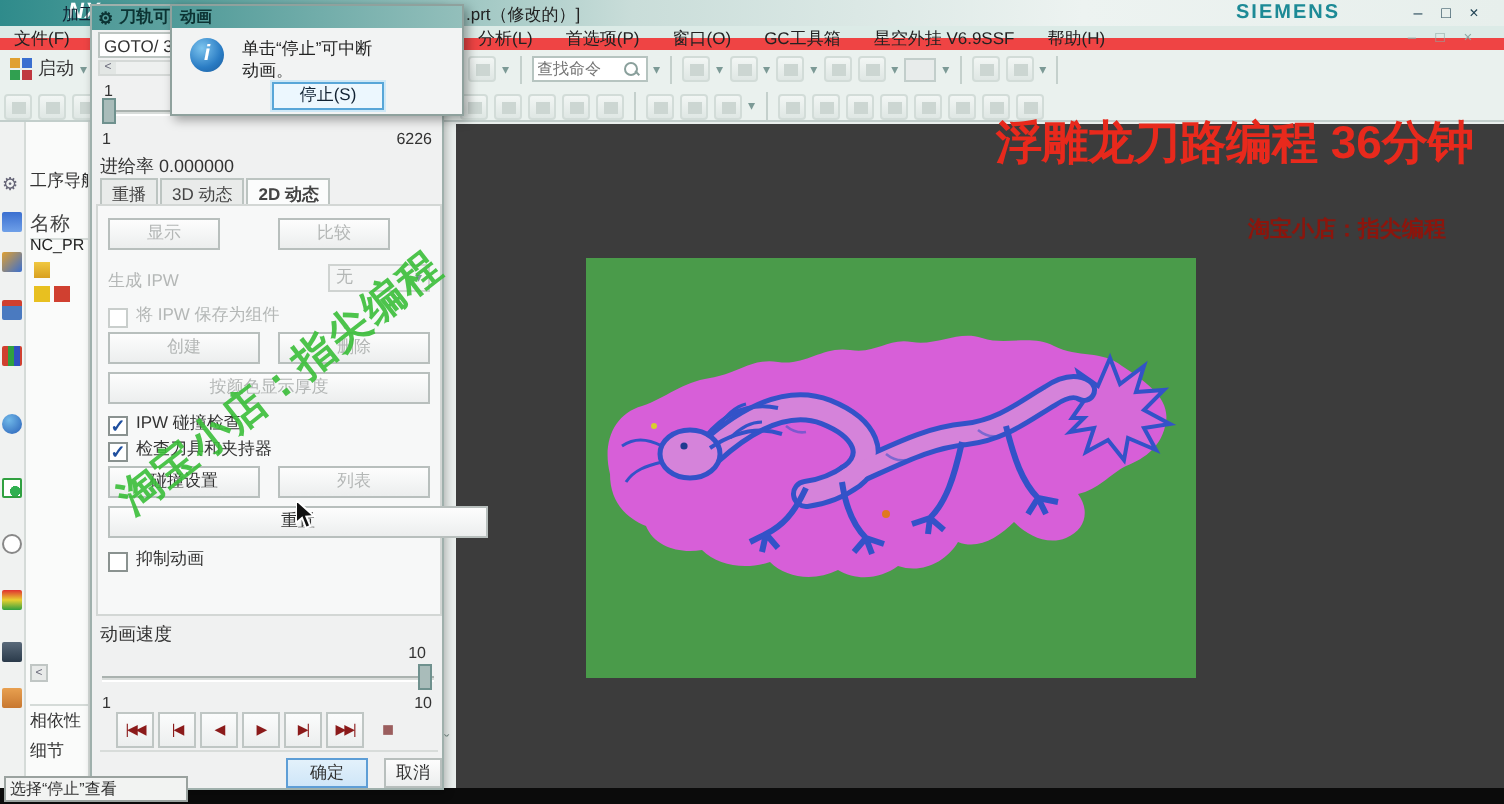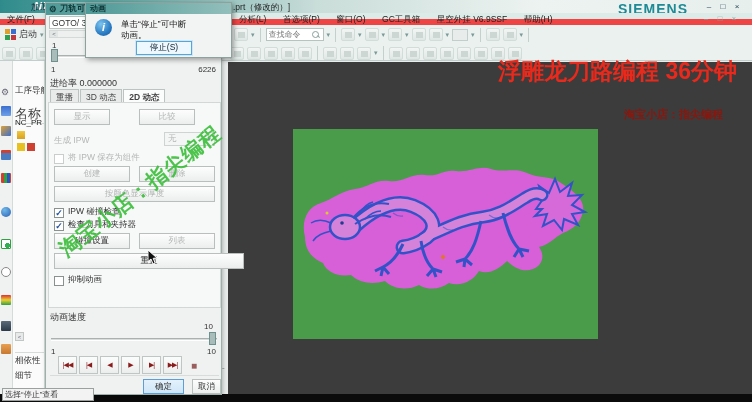--- a/index.html
+++ b/index.html
@@ -7,21 +7,21 @@
   body { position:relative; overflow:hidden; background:#e9eeec;
          font-family:"Liberation Sans", sans-serif; color:#333; font-size:9px; }
   .abs { position:absolute; }
 
   
   #titlebar { left:0; top:0; width:752px; height:13px;
     background:linear-gradient(90deg,#2f8b8b 0%,#5ea4a0 14%,#c9ddd9 42%,#edf3f1 72%,#e7efec 100%); }
   #nx-logo { left:3px; top:0; font-style:italic; font-weight:bold; font-size:11px; color:#fff; letter-spacing:.5px;margin-left:31px;}
   #title-left { left:31px; top:2px; font-size:8.5px; color:#123; width:14px; overflow:hidden; white-space:nowrap;}
   #title-right { left:233px; top:2px; font-size:8.5px; color:#222; white-space:nowrap;}
-  #brand { left:618px; top:1px; font-weight:bold; font-size:14px; color:#1d8a96; letter-spacing:1px;}
+  #brand { left:618px; top:1px; font-weight:bold; font-size:10px; color:#1d8a96; letter-spacing:1px;}
   .winbtn { width:14px; height:11px; text-align:center; font-size:8px; color:#245; line-height:11px; }
 
   #menubar { left:0; top:13px; width:752px; height:12px; background:#dcebe7; border-bottom:6px solid #ef4444;}
   .menu-item { display:inline-block; padding:0 7px; font-size:8.5px; line-height:12px; color:#222; }
   #menu-right { left:232px; top:0; white-space:nowrap;text-align:center; }
   .mdibtn { width:12px; height:10px; text-align:center; font-size:7.5px; color:#8fa8a3; line-height:10px;}
 
   #toolbar1 { left:0; top:25px; width:752px; height:19px; background:#eaf1ee; }
   #toolbar2 { left:0; top:44px; width:752px; height:17px; background:#eaf1ee; border-bottom:1px solid #c2cecb;}
   .trow { display:flex; align-items:center; gap:3px; height:100%; }
@@ -214,21 +214,21 @@
   <span class="sic" style="top:146px;border-radius:50%;background:radial-gradient(circle at 35% 30%,#70b8e8,#2860b8);"></span>
   <span class="sic" style="top:178px;border:1px solid #30a040;background:radial-gradient(circle at 70% 70%,#30b050 32%,#fff 34%);"></span>
   <span class="sic" style="top:206px;border-radius:50%;background:#fff;border:1px solid #888;"></span>
   <span class="sic" style="top:234px;background:linear-gradient(180deg,#e03030,#e8d030,#30a040);"></span>
   <span class="sic" style="top:260px;background:linear-gradient(#5a6a7a,#2a3a4a);"></span>
   <span class="sic" style="top:283px;background:linear-gradient(#e8a050,#c87830);"></span>
 </div>
 
 <div id="navpanel" class="abs">
   <div class="npanel-txt abs" style="left:2px;top:24px;font-size:8.5px;color:#333;">工序导航器</div>
-  <div class="npanel-txt abs" style="left:2px;top:44px;width:30px;border-bottom:1px solid #d5dbd8;font-size:13px;color:#444;">名称</div>
+  <div class="npanel-txt abs" style="left:2px;top:44px;width:30px;border-bottom:1px solid #d5dbd8;font-size:10px;color:#444;">名称</div>
   <div class="npanel-txt abs" style="left:2px;top:57px;font-size:8px;color:#222;">NC_PR</div>
   <div class="abs" style="left:4px;top:70px;display:flex;gap:2px;">
     <span style="width:8px;height:8px;background:linear-gradient(#f0c840,#d8a020);"></span>
   </div>
   <div class="abs" style="left:4px;top:82px;display:flex;gap:2px;">
     <span style="width:8px;height:8px;background:#e8c020;"></span>
     <span style="width:8px;height:8px;background:#d04030;"></span>
   </div>
   <div class="abs" style="left:2px;top:271px;width:9px;height:9px;border:1px solid #c0c6c4;background:#e8eae9;font-size:6px;line-height:8px;text-align:center;color:#667;">&lt;</div>
   <div class="npanel-txt abs" style="left:2px;top:291px;width:30px;border-top:1px solid #d5dbd8;font-size:8.5px;color:#333;padding-top:2px;">相依性</div>

